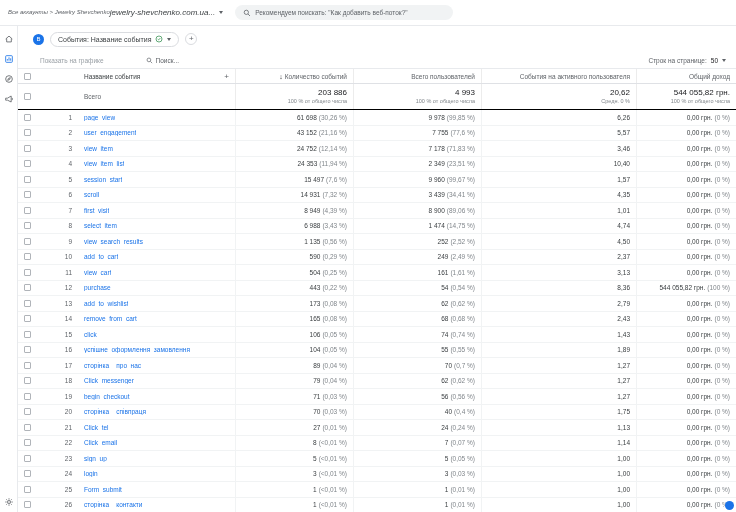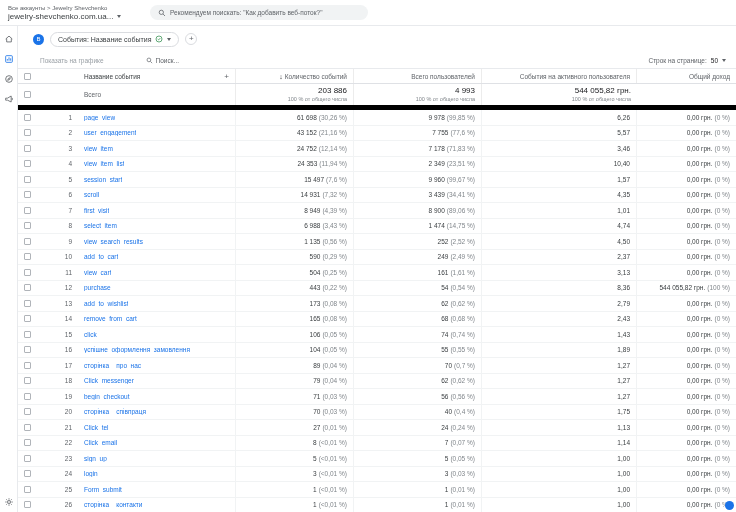--- a/index.html
+++ b/index.html
@@ -2,21 +2,21 @@
 <html><head>
 <meta charset="utf-8">
 <style>
   * { box-sizing: border-box; margin: 0; padding: 0; }
   html, body { width: 736px; height: 512px; overflow: hidden; }
   body { font-family: "Liberation Sans", sans-serif; background: #fff; color: #202124; }
   .app { width: 736px; height: 512px; display: flex; flex-direction: column; position: relative; background:#fff; }
 
   
   .topbar { height: 26px; flex: 0 0 auto; display: flex; align-items: center; border-bottom: 1px solid #e8eaed; padding-left: 8px; }
-  .tb-left { display: flex; flex-direction: column; justify-content: center; min-width: 130px; }
+  .tb-left { display: flex; justify-content: center; min-width: 130px; font-style: italic; }
   .breadcrumb { font-size: 6px; color: #5f6368; line-height: 8px; }
   .property { font-size: 8px; color: #3c4043; display: flex; align-items: center; gap: 4px; line-height: 10px; cursor: pointer; }
   .caret { width: 0; height: 0; border-left: 2.5px solid transparent; border-right: 2.5px solid transparent; border-top: 3px solid #5f6368; display: inline-block; }
   .search-pill { margin-left: 12px; background: #f1f3f4; border-radius: 8px; height: 15px; display: flex; align-items: center; padding: 0 8px; gap: 4px; width: 218px; color: #5f6368; font-size: 6.5px; }
 
   
   .body-wrap { flex: 1; display: flex; min-height: 0; }
   .sidenav { width: 18px; flex: 0 0 auto; border-right: 1px solid #e8eaed; display: flex; flex-direction: column; align-items: center; padding-top: 7px; gap: 9px; position: relative; }
   .nav-btn { width: 11px; height: 11px; display: flex; align-items: center; justify-content: center; cursor: pointer; }
   .nav-btn svg { width: 10px; height: 10px; stroke: #5f6368; fill: none; stroke-width: 1; }
@@ -37,21 +37,21 @@
   .show-chart { color: #9aa0a6; cursor: pointer; }
   .mini-search { margin-left: 42px; display: flex; align-items: center; gap: 3px; color: #5f6368; cursor: text; }
   .mini-search svg { width: 7px; height: 7px; stroke: #5f6368; fill: none; stroke-width: 1.2; }
   .rows-pp { margin-left: auto; display: flex; align-items: center; gap: 4px; color: #5f6368; cursor: pointer; }
   .rows-pp .val { color: #202124; }
 
   
   .table { flex: 1; min-height: 0; font-size: 6.5px; color: #3c4043; }
   .trow { display: grid; grid-template-columns: 34px 26px 158px 118px 128px 155px 1fr; align-items: stretch; height: 15.5px; border-bottom: 1px solid #f1f3f4; }
   .trow.head { height: 16px; border-top: 1px solid #e8eaed; border-bottom: 1px solid #dfe1e5; color: #5f6368; }
-  .trow.totals { height: 26px; border-bottom: 5px solid #000000; }
+  .trow.totals { height: 26px; border-bottom: 1px solid #000000; }
   .cell { display: flex; align-items: center; padding: 0 6px; min-width: 0; overflow: hidden; white-space: nowrap; }
   .cell.r { justify-content: flex-end; text-align: right; }
   .cell.vb { border-right: 1px solid #f1f3f4; }
   .trow.head .cell.vb, .trow.totals .cell.vb { border-right: 1px solid #ececec; }
   .c-num { justify-content: flex-end; color: #5f6368; }
   .cb { width: 7px; height: 7px; border: 1px solid #b0b4b9; border-radius: 1px; display: inline-block; cursor: pointer; background: #fff; }
   .link { color: #1a73e8; text-decoration: underline; cursor: pointer; overflow: hidden; text-overflow: ellipsis; }
   .pct { color: #80868b; margin-left: 2px; }
   .head-name { color: #3c4043; }
   .head .cell { cursor: pointer; }
@@ -189,20 +189,26 @@
               <span class="tot-val">203 886</span>
               <span class="tot-sub">100 % от общего числа</span>
             </span>
           </div>
           <div class="cell r vb">
             <span class="tot-stack">
               <span class="tot-val">4 993</span>
               <span class="tot-sub">100 % от общего числа</span>
             </span>
           </div>
+          <div class="cell r vb">
+            <span class="tot-stack">
+              <span class="tot-val">20,62</span>
+              <span class="tot-sub">Средн. 0 %</span>
+            </span>
+          </div>
           <div class="cell r">
             <span class="tot-stack">
               <span class="tot-val">544 055,82 грн.</span>
               <span class="tot-sub">100 % от общего числа</span>
             </span>
           </div>
         </div>
 
         <div>
             <div class="trow">

